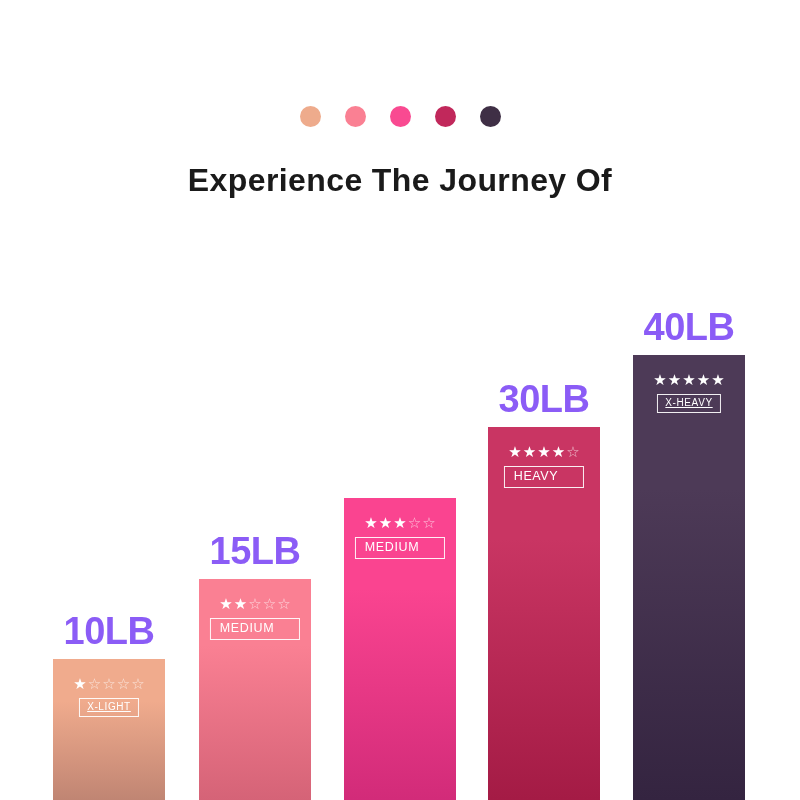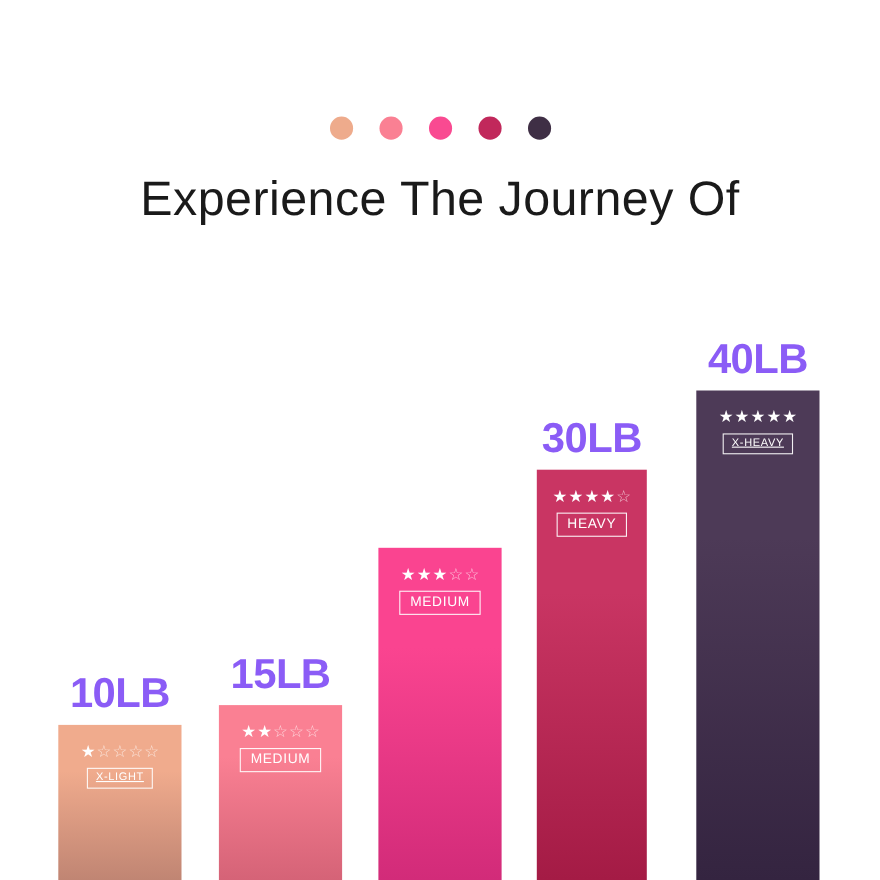--- a/index.html
+++ b/index.html
@@ -38,22 +38,22 @@
   }
 
   
   #heading {
     position: absolute;
     top: 146px;
     left: 0;
     width: 800px;
     text-align: center;
     color: #1a1a1a;
-    font-weight: normal;
-    font-size: 44px;
+    font-weight: bold;
+    font-size: 32px;
     line-height: 69px;
     letter-spacing: 0.4px;
   }
   #heading .hline { display: block; white-space: nowrap; }
 
   
   #chart {
     position: absolute;
     left: 0;
     top: 0;
@@ -101,21 +101,21 @@
     margin-bottom: 7px;
     letter-spacing: 0px;
   }
   .star { display: inline-block; }
   .star.off { opacity: 0.66; }
   .tier {
     border: 1.5px solid rgba(255,255,255,0.92);
     color: #ffffff;
     font-size: 12.5px;
     letter-spacing: 0.6px;
-    padding: 3px 9px 4px 9px;
+    padding: 3px 25px 4px 9px;
     line-height: 1;
     white-space: nowrap;
   }
   .tier.small { font-size: 10px; padding: 3px 7px 4px 7px; text-decoration: underline; }
 </style>
 </head>
 <body>
 
 <div id="stage">
 
@@ -140,21 +140,21 @@
               <span class="star">★</span>
               <span class="star off">☆</span>
               <span class="star off">☆</span>
               <span class="star off">☆</span>
               <span class="star off">☆</span>
             </div>
             <div class="tier small">X-LIGHT</div>
           </div>
         </div>
       </div>
-      <div class="bar-group" style="left: 199px; width: 112px; height: 159px;">
+      <div class="bar-group" style="left: 199px; width: 112px; height: 221px;">
         <div class="bar-weight">15LB</div>
         <div class="bar" style="background: linear-gradient(rgb(250, 128, 147) 0%, rgb(250, 128, 147) 30%, rgb(213, 99, 119) 100%);">
           <div class="badge">
             <div class="stars">
               <span class="star">★</span>
               <span class="star">★</span>
               <span class="star off">☆</span>
               <span class="star off">☆</span>
               <span class="star off">☆</span>
             </div>
@@ -169,21 +169,21 @@
               <span class="star">★</span>
               <span class="star">★</span>
               <span class="star">★</span>
               <span class="star off">☆</span>
               <span class="star off">☆</span>
             </div>
             <div class="tier">MEDIUM</div>
           </div>
         </div>
       </div>
-      <div class="bar-group" style="left: 488px; width: 100px; height: 373px;">
+      <div class="bar-group" style="left: 488px; width: 112px; height: 373px;">
         <div class="bar-weight">30LB</div>
         <div class="bar" style="background: linear-gradient(rgb(201, 53, 99) 0%, rgb(201, 53, 99) 30%, rgb(164, 27, 69) 100%);">
           <div class="badge">
             <div class="stars">
               <span class="star">★</span>
               <span class="star">★</span>
               <span class="star">★</span>
               <span class="star">★</span>
               <span class="star off">☆</span>
             </div>

